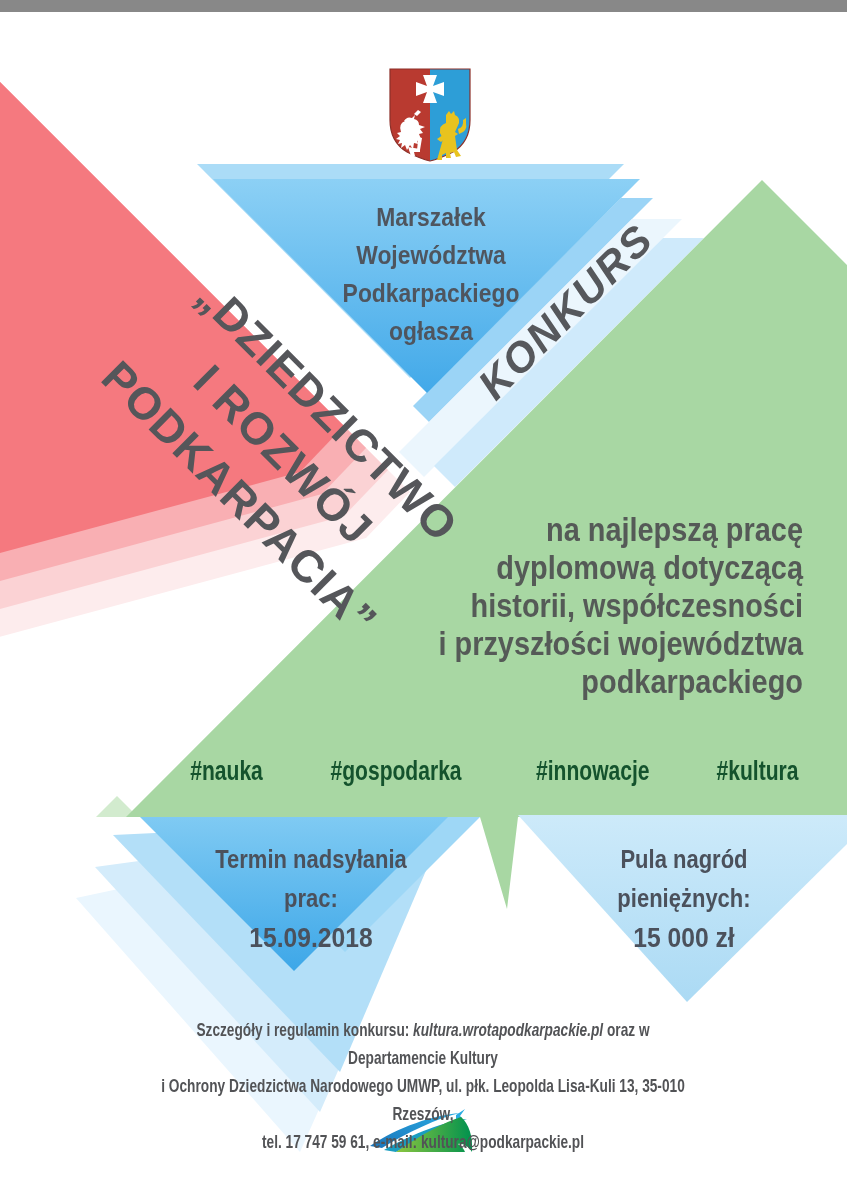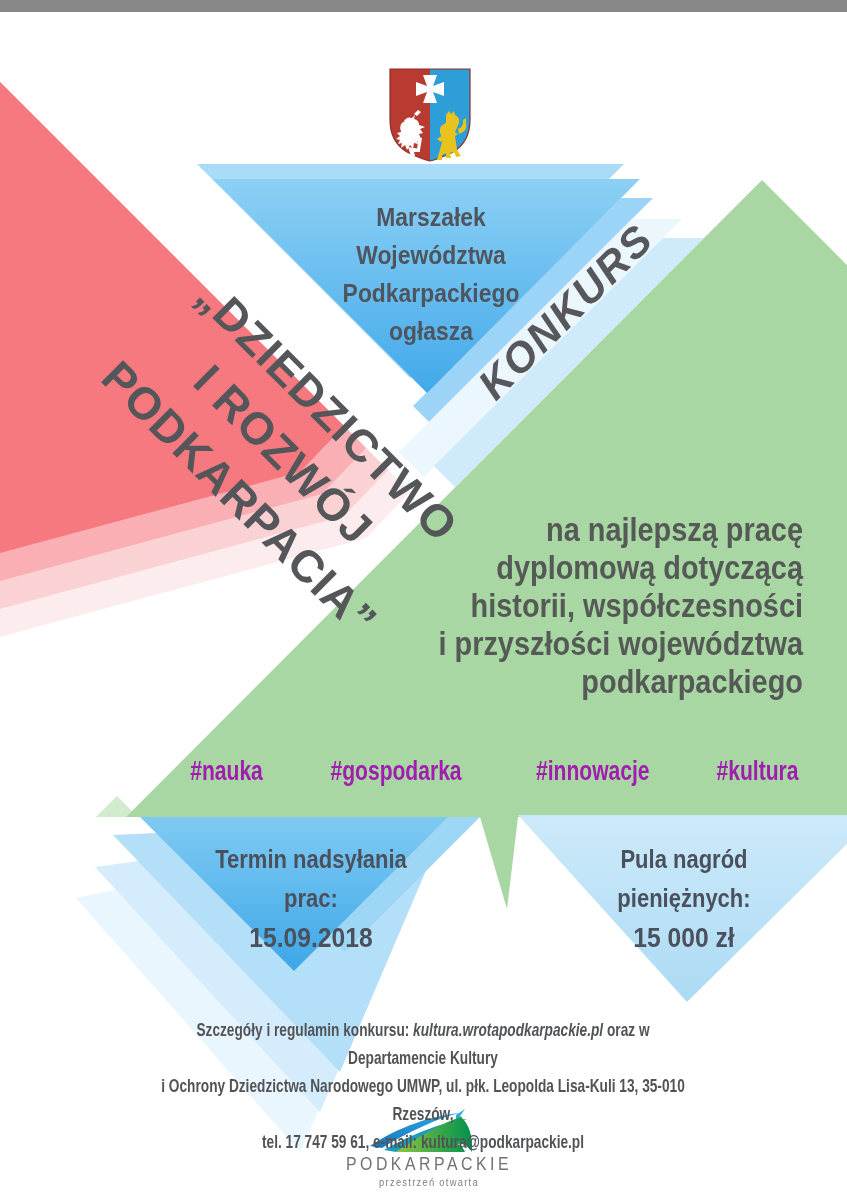--- a/index.html
+++ b/index.html
@@ -30,21 +30,21 @@
     transform:rotate(45deg);transform-origin:center center;
   }
   .desc{
     left:243px;top:498px;width:560px;
     text-align:right;font-size:34px;line-height:38px;color:#555a57;
     transform:scaleX(0.85);transform-origin:right center;
   }
   .hashtags{
     left:180px;top:744px;width:630px;
     display:flex;justify-content:space-between;
-    font-size:27px;color:#a21caf;
+    font-size:27px;color:#14532d;
   }
   .hashtags span{transform:scaleX(0.78);transform-origin:center;}
   .deadline{
     left:166px;top:828px;width:290px;
     text-align:center;font-size:25px;line-height:39px;color:#4b515c;
     transform:scaleX(0.88);transform-origin:center top;
   }
   .prize{
     left:539px;top:828px;width:290px;
     text-align:center;font-size:25px;line-height:39px;color:#4b515c;
@@ -202,19 +202,14 @@
     <div>pieniężnych:</div>
     <div class="big-line">15 000 zł</div>
   </div>
 
   <div class="txt footer">
     <div><span>Szczegóły i regulamin konkursu: </span><span class="url">kultura.wrotapodkarpackie.pl</span><span> oraz w Departamencie Kultury</span></div>
     <div>i Ochrony Dziedzictwa Narodowego UMWP, ul. płk. Leopolda Lisa-Kuli 13, 35-010 Rzeszów,</div>
     <div>tel. 17 747 59 61, e-mail: kultura@podkarpackie.pl</div>
   </div>
 
-  <div class="txt logo">
-    <svg class="logo-swoosh" width="120" height="46" viewBox="0 0 120 46"></svg>
-    <span class="logo-title">PODKARPACKIE</span>
-    <span class="logo-tagline">przestrzeń otwarta</span>
-  </div>
 
 </div>
 
 </body></html>

